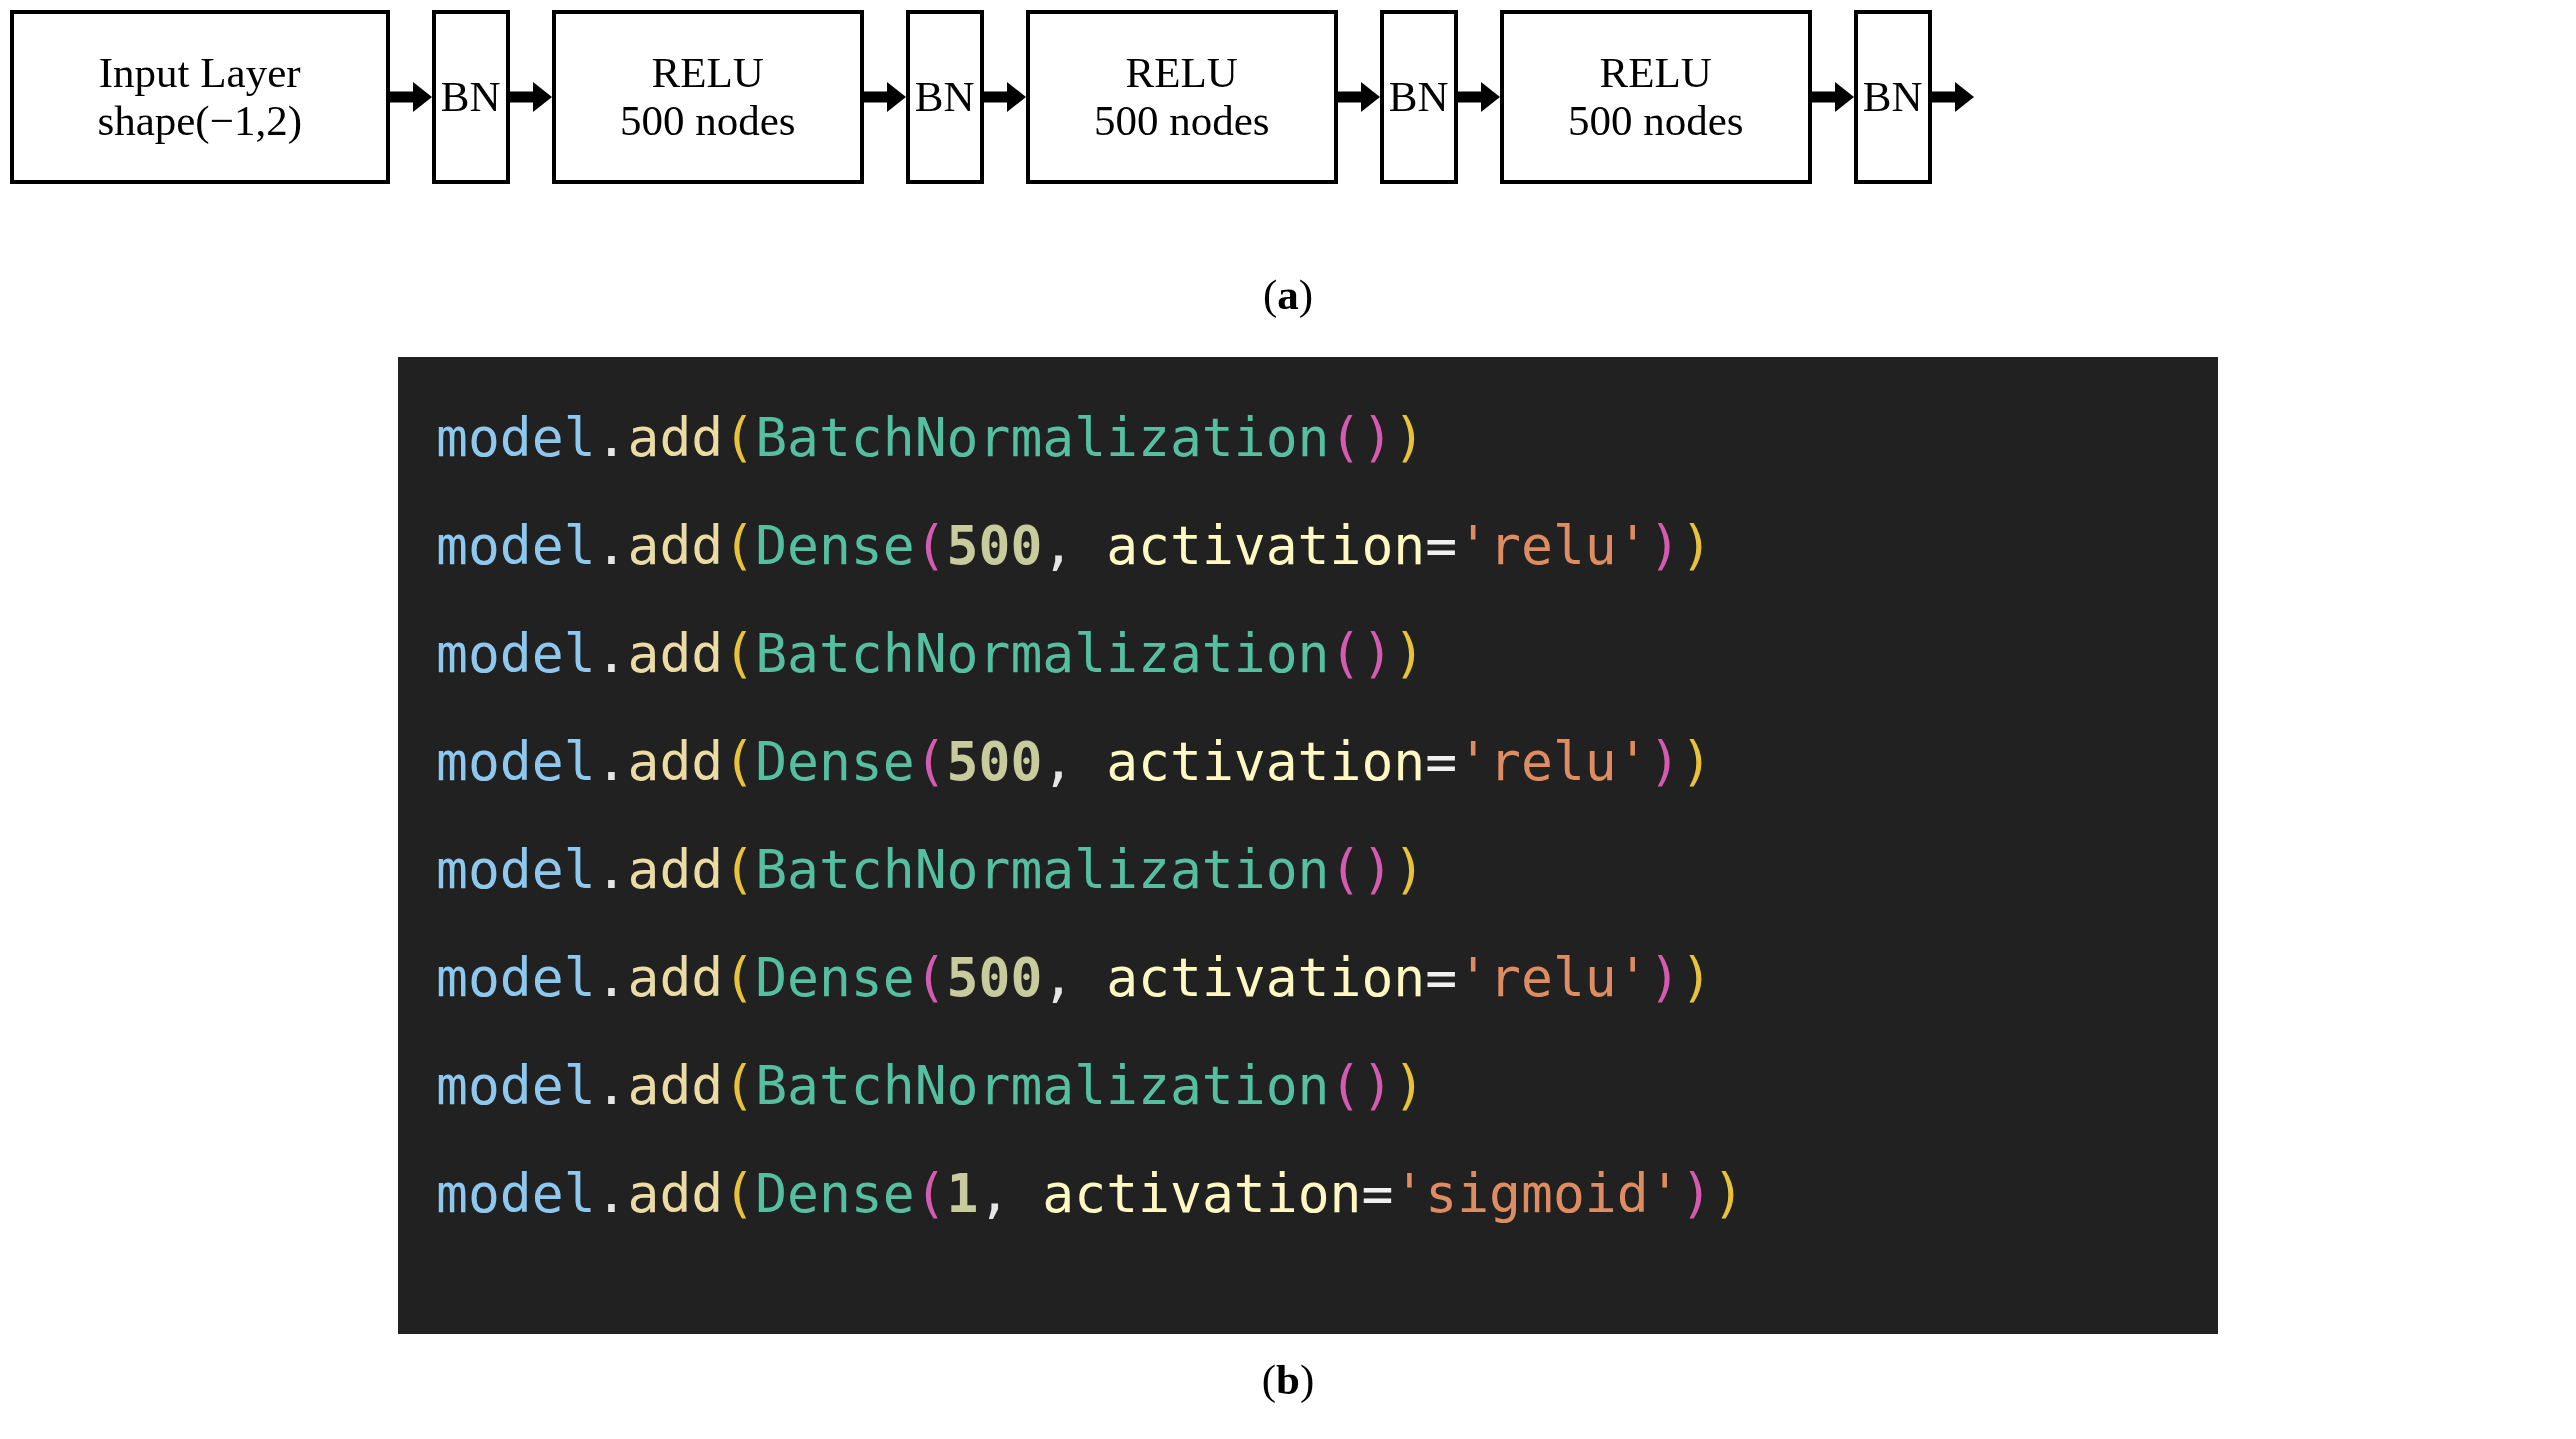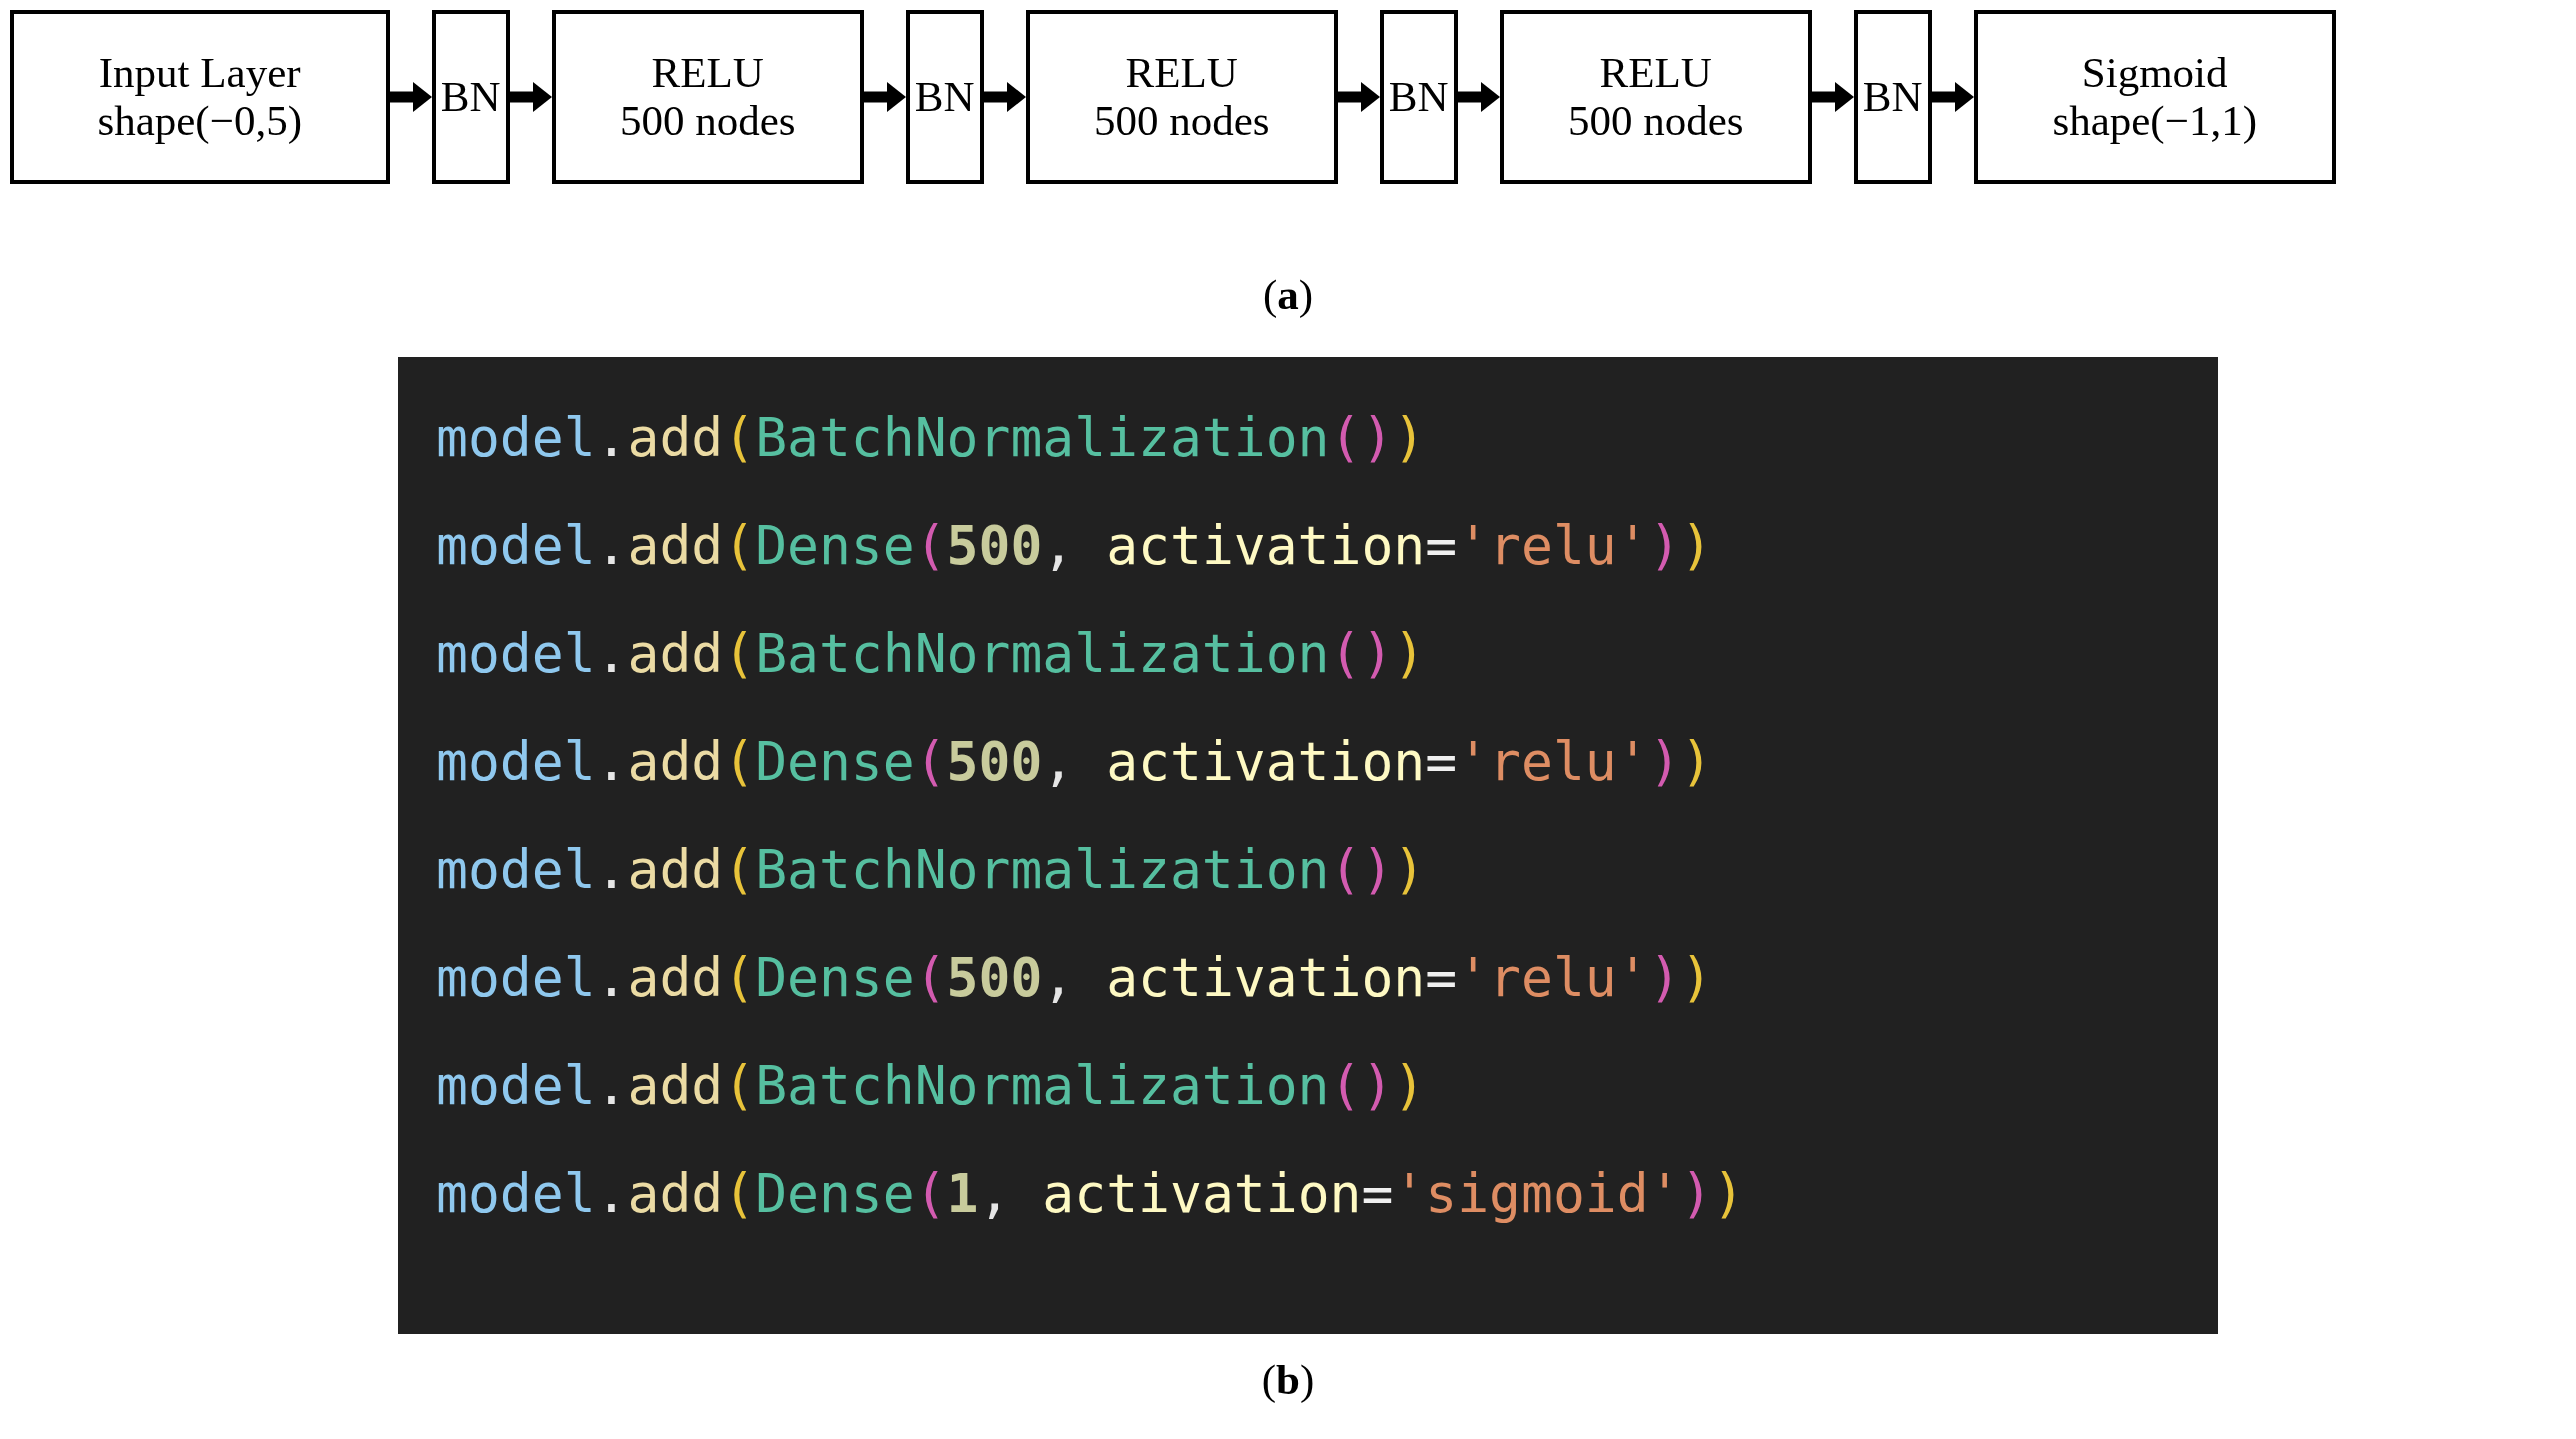--- a/index.html
+++ b/index.html
@@ -88,21 +88,21 @@
   .t-eq    { color:#F0F0F0; }
   .t-str   { color:#DE8D63; }   
 </style>
 </head>
 <body>
 
 <div id="figure-a">
   <div class="flow-row">
       <div class="flow-box box-wide">
         <span class="ln">Input Layer</span>
-        <span class="ln">shape(−0,5)</span>
+        <span class="ln">shape(−1,2)</span>
       </div>
       <div class="arrow">
         <span class="shaft"></span>
         <span class="head"></span>
       </div>
       <div class="flow-box box-bn">
         <span class="ln">BN</span>
       </div>
       <div class="arrow">
         <span class="shaft"></span>
@@ -146,24 +146,20 @@
         <span class="shaft"></span>
         <span class="head"></span>
       </div>
       <div class="flow-box box-bn">
         <span class="ln">BN</span>
       </div>
       <div class="arrow">
         <span class="shaft"></span>
         <span class="head"></span>
       </div>
-      <div class="flow-box box-sig">
-        <span class="ln">Sigmoid</span>
-        <span class="ln">shape(−1,1)</span>
-      </div>
     </div>
 </div>
 
 <div class="caption" id="caption-a">
   <span>(<span class="bold">a</span>)</span>
 </div>
 
 <div id="figure-b">
     <div class="code-line"><span class="t-var">model</span><span class="t-dot">.</span><span class="t-fn">add</span><span class="t-p1">(</span><span class="t-cls">BatchNormalization</span><span class="t-p2">(</span><span class="t-p2">)</span><span class="t-p1">)</span></div>
     <div class="code-line"><span class="t-var">model</span><span class="t-dot">.</span><span class="t-fn">add</span><span class="t-p1">(</span><span class="t-cls">Dense</span><span class="t-p2">(</span><span class="t-num">500</span><span class="t-comma">,</span><span class="t-dot"> </span><span class="t-kw">activation</span><span class="t-eq">=</span><span class="t-str">'relu'</span><span class="t-p2">)</span><span class="t-p1">)</span></div>

